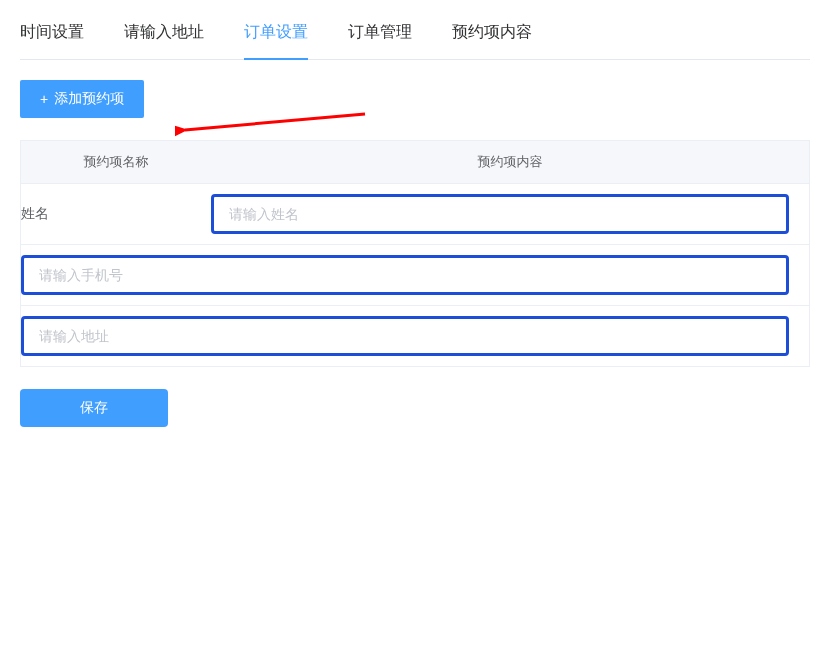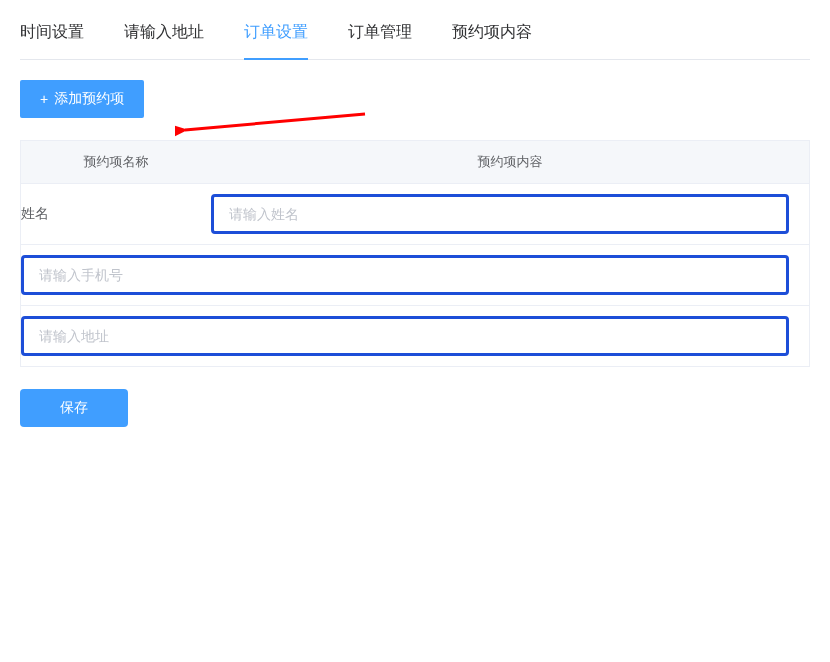--- a/index.html
+++ b/index.html
@@ -108,21 +108,21 @@
       background: #fff;
       outline: none;
     }
     .input::placeholder { color: #c0c4cc; }
     .save-btn {
       display: inline-block;
       background: #409eff;
       color: #fff;
       border: none;
       border-radius: 4px;
-      padding: 10px 40px;
+      padding: 10px 60px;
       font-size: 14px;
       cursor: pointer;
       margin-top: 22px;
     }
     .rel { position: relative; }
   </style>
 </head>
 <body>
 
 <div class="page rel">

